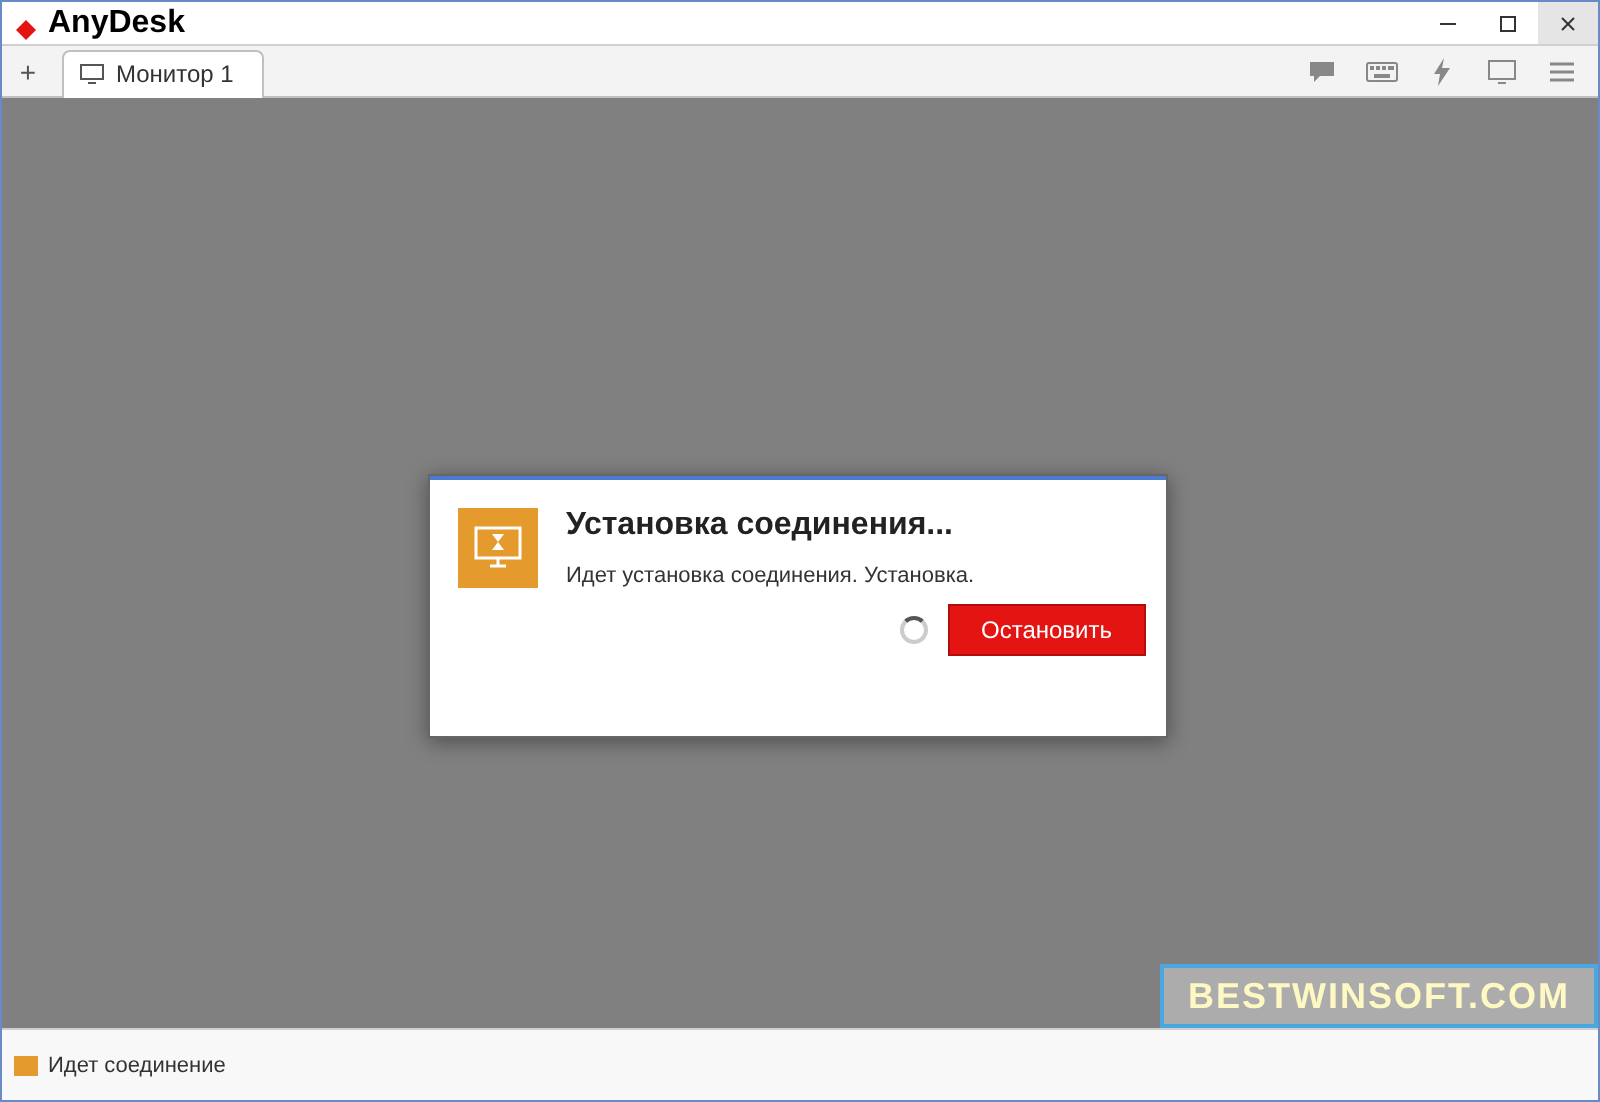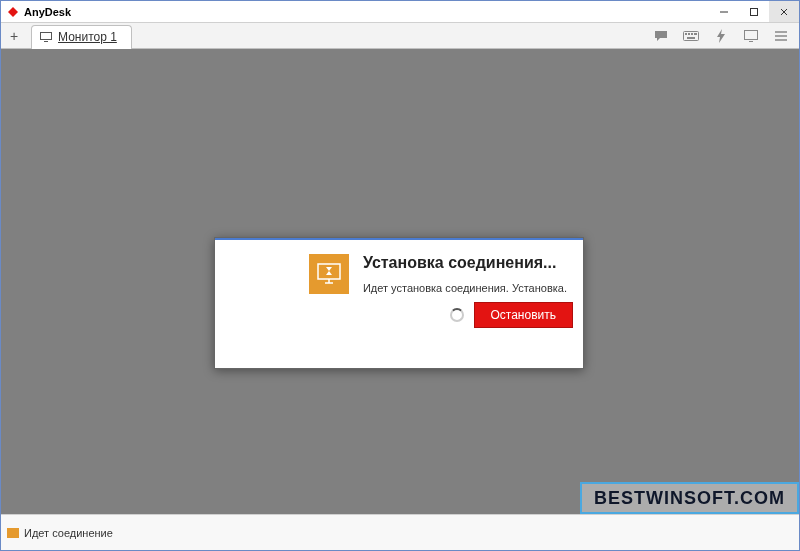--- a/index.html
+++ b/index.html
@@ -1,55 +1,55 @@
 <!DOCTYPE html>
 <html><head>
 <meta charset="utf-8">
 <style>
   * { box-sizing: border-box; margin: 0; padding: 0; }
   html, body { width: 800px; height: 551px; overflow: hidden; font-family: "Segoe UI", Tahoma, sans-serif; font-size: 12px; background: #fff; }
   .window { width: 800px; height: 551px; border: 1px solid #6a8ac6; display: flex; flex-direction: column; background: #fff; }
 
   
   .titlebar { height: 22px; background: #ffffff; display: flex; align-items: center; border-bottom: 1px solid #d0d0d0; }
-  .titlebar .title-left { display: flex; align-items: center; gap: 5px; padding-left: 6px; font-weight: bold; font-size: 11px; }
+  .titlebar .title-left { display: flex; align-items: flex-end; gap: 5px; padding-left: 6px; font-weight: bold; font-size: 16px; }
   .titlebar .spacer { flex: 1; }
   .titlebar .win-controls { display: flex; height: 100%; }
   .titlebar .win-btn { width: 30px; display: flex; align-items: center; justify-content: center; color: #333; }
   .titlebar .win-btn.close { background: #e5e5e5; }
 
   
   .tabrow { height: 26px; background: #f3f3f3; display: flex; align-items: center; border-bottom: 1px solid #c0c0c0; }
   .add-tab { width: 26px; height: 26px; display: flex; align-items: center; justify-content: center; color: #555; font-size: 14px; }
-  .tab { height: 24px; background: #ffffff; border: 1px solid #c0c0c0; border-bottom: none; border-top-left-radius: 4px; border-top-right-radius: 4px; display: flex; align-items: center; gap: 6px; padding: 0 14px 0 8px; margin-left: 4px; position: relative; top: 1px; font-size: 12px; color: #333; text-decoration: underline; }
+  .tab { height: 24px; background: #ffffff; border: 1px solid #c0c0c0; border-bottom: none; border-top-left-radius: 4px; border-top-right-radius: 4px; display: flex; align-items: center; gap: 6px; padding: 0 14px 0 8px; margin-left: 4px; position: relative; top: 1px; font-size: 12px; color: #333; }
   .tabrow .spacer { flex: 1; }
   .tabrow .toolbar-icons { display: flex; gap: 14px; padding-right: 10px; color: #555; align-items: center; }
   .toolbar-icons span { display: inline-flex; width: 16px; height: 16px; align-items: center; justify-content: center; }
 
   
   .content { flex: 1; background: #808080; position: relative; }
 
   
   .dialog { position: absolute; left: 213px; top: 188px; width: 370px; height: 132px; background: #fff; border: 1px solid #666; box-shadow: 0 2px 10px rgba(0,0,0,0.4); }
   .dialog-topline { height: 2px; background: #4a7bd0; }
-  .dialog-body { display: flex; padding: 14px 16px 0 14px; gap: 14px; justify-content: flex-end; }
+  .dialog-body { display: flex; padding: 14px 16px 0 14px; gap: 14px; }
   .dialog-icon { width: 40px; height: 40px; background: #e59a2e; display: flex; align-items: center; justify-content: center; color: #fff; flex-shrink: 0; }
   .dialog-text h2 { font-size: 16px; font-weight: 600; color: #222; margin-bottom: 10px; }
   .dialog-text p { font-size: 11px; color: #333; }
   .dialog-footer { display: flex; justify-content: flex-end; align-items: center; gap: 10px; padding: 8px 10px 10px 22px; }
   .spinner { width: 14px; height: 14px; border: 2px solid #ccc; border-top-color: #555; border-radius: 50%; animation: spin 1s linear infinite; }
   @keyframes spin { to { transform: rotate(360deg); } }
   .btn-stop { background: #e31412; color: #fff; border: 1px solid #b00e0c; padding: 5px 16px; font-size: 12px; cursor: pointer; }
 
   
   .statusbar { height: 36px; border-top: 1px solid #d0d0d0; background: #f8f8f8; display: flex; align-items: center; gap: 5px; padding-left: 6px; font-size: 11px; color: #333; }
   .status-icon { width: 12px; height: 10px; background: #e59a2e; display: inline-block; }
 
   
-  .watermark { position: absolute; right: 0; bottom: 0; height: 32px; padding: 0 12px; background: rgba(255,255,255,0.35); border: 2px solid #4aa8e0; color: #0f172a; font-size: 18px; font-weight: bold; letter-spacing: 1px; display: flex; align-items: center; }
+  .watermark { position: absolute; right: 0; bottom: 0; height: 32px; padding: 0 12px; background: rgba(255,255,255,0.35); border: 2px solid #4aa8e0; color: #fef9c3; font-size: 18px; font-weight: bold; letter-spacing: 1px; display: flex; align-items: center; }
 
   svg { display: block; }
 </style>
 </head>
 <body>
 
 <div class="window">
 
   <div class="titlebar">
     <div class="title-left">

